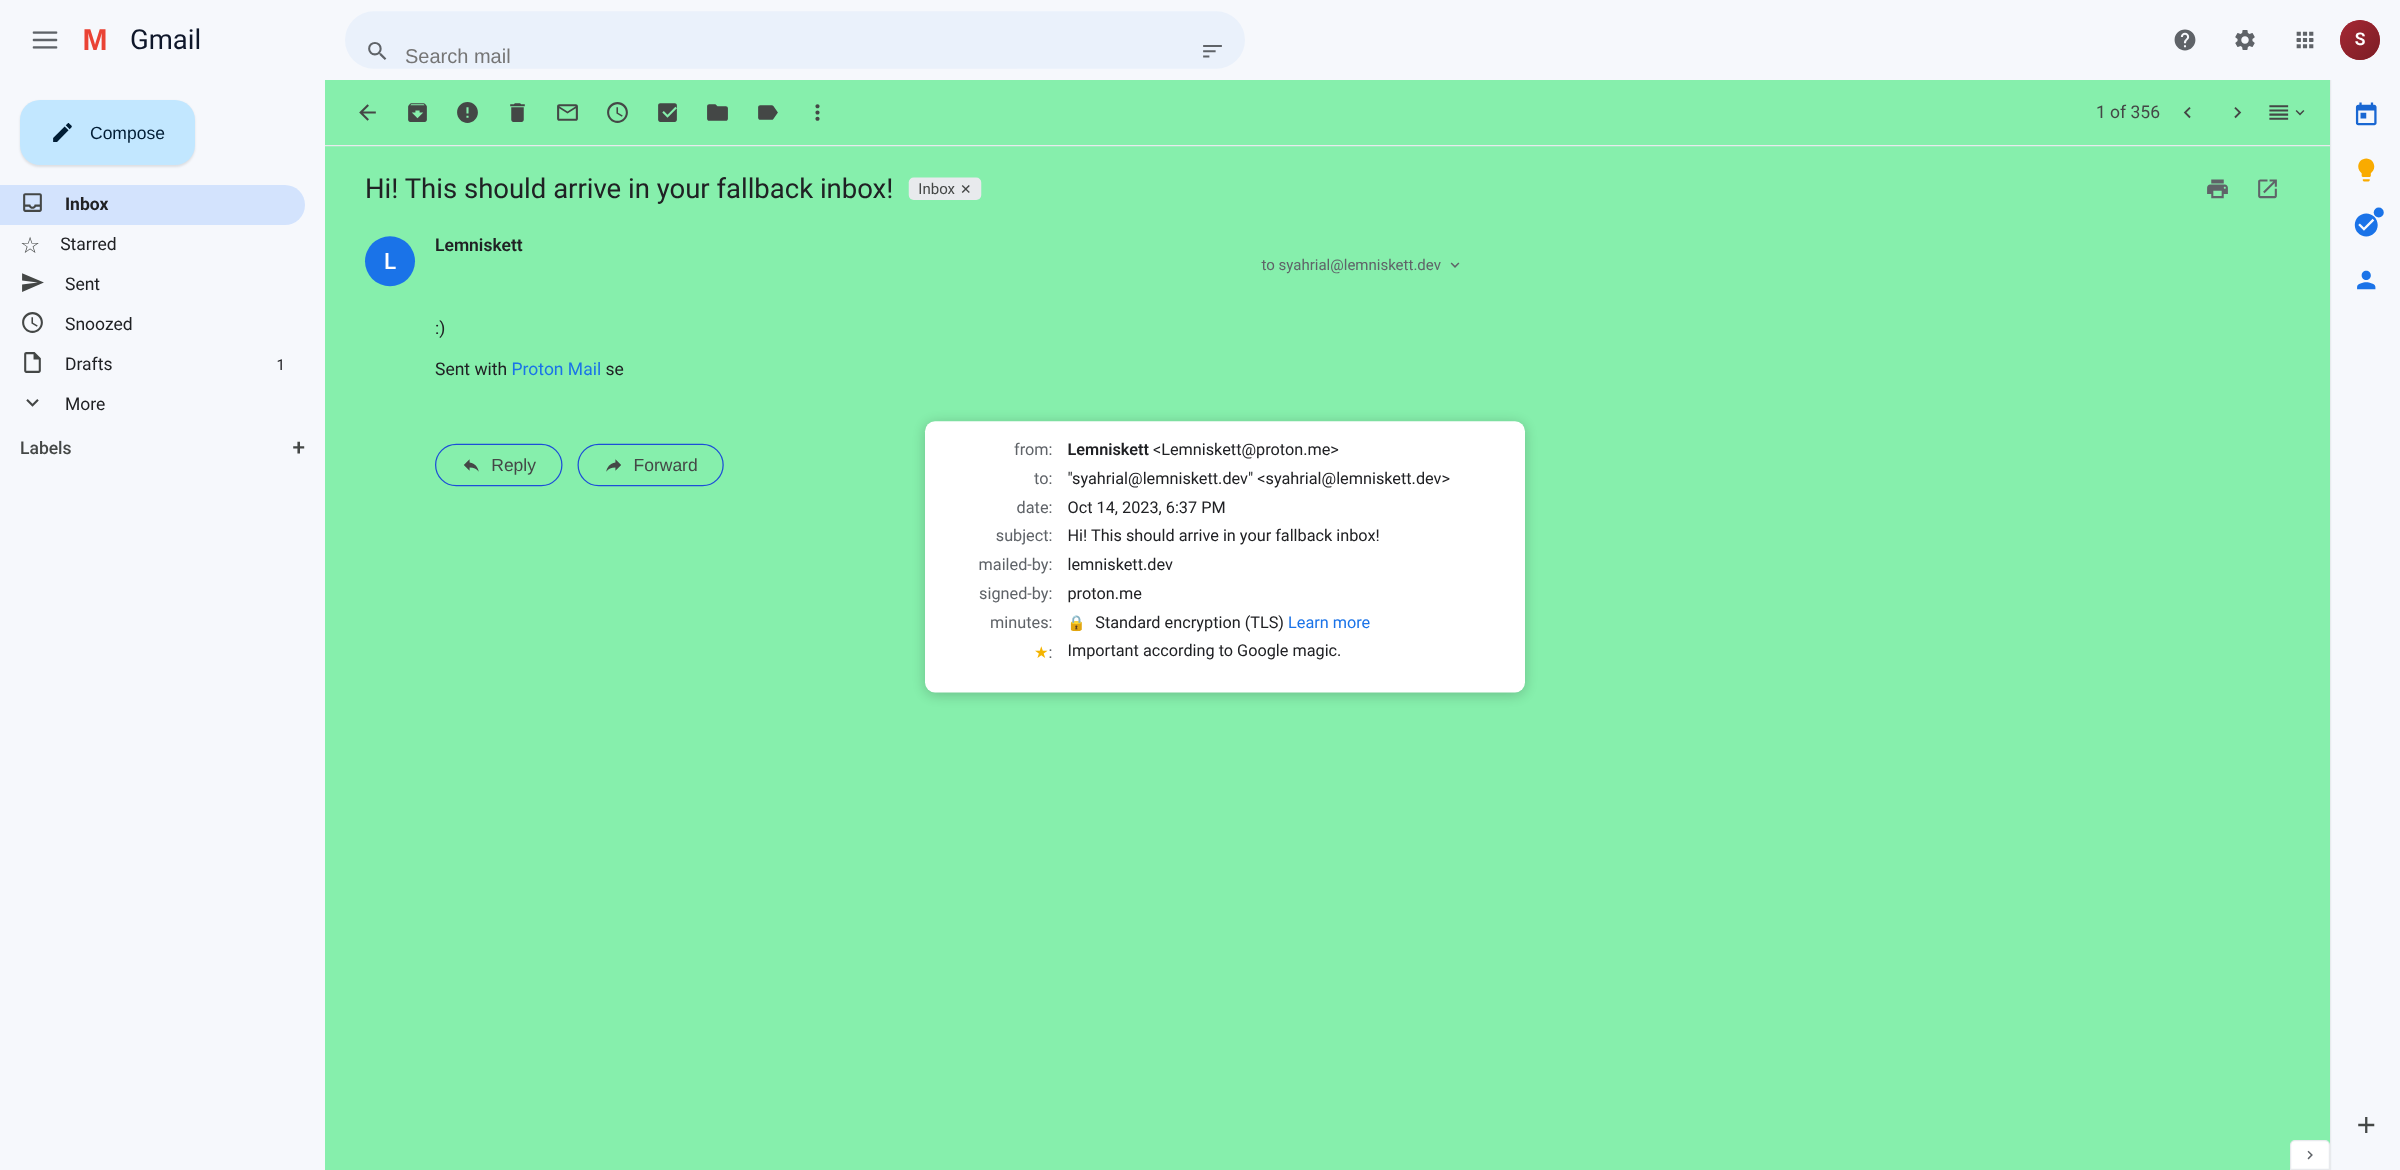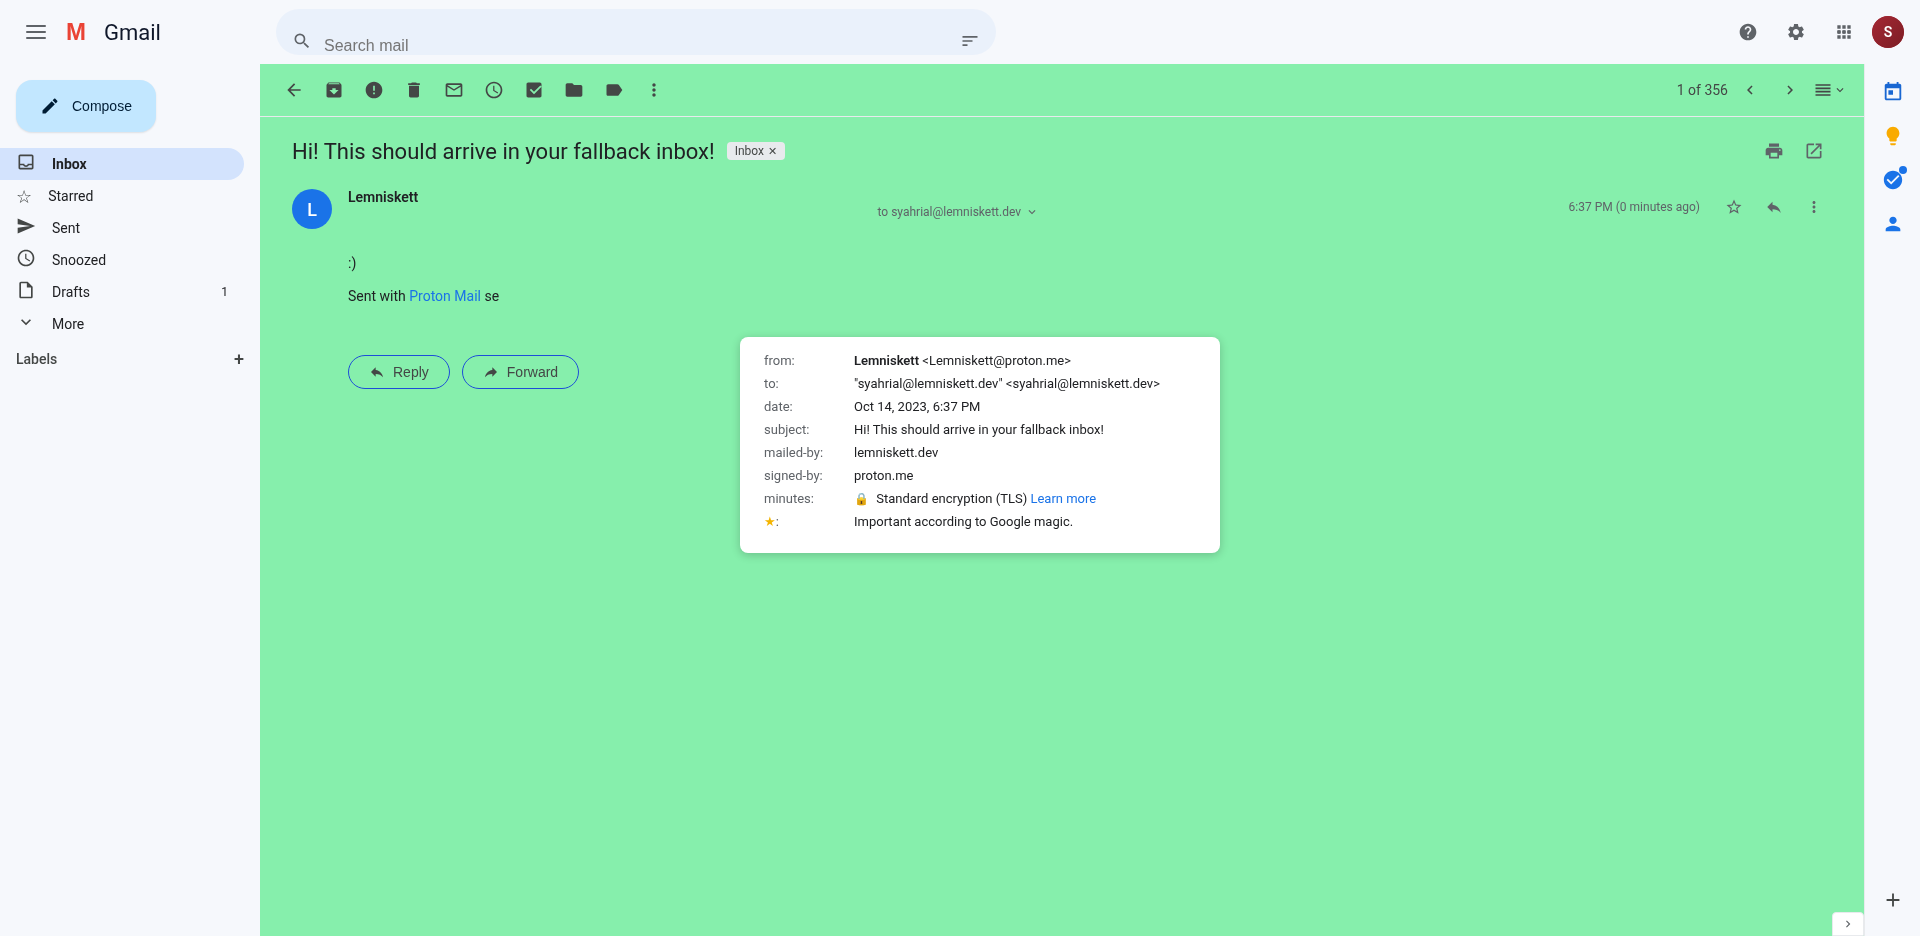--- a/index.html
+++ b/index.html
@@ -113,21 +113,21 @@
 
     
     .email-details-popup {
       position: absolute; top: 220px; left: 480px;
       background: white; border-radius: 8px;
       box-shadow: 0 2px 10px rgba(0,0,0,0.2);
       padding: 16px 24px; min-width: 480px; z-index: 100;
       font-size: 13px;
     }
     .detail-row { display: flex; margin-bottom: 8px; }
-    .detail-label { color: #5f6368; width: 90px; text-align: left; padding-right: 12px; flex-shrink: 0; }
+    .detail-label { color: #5f6368; width: 90px; text-align: right; padding-right: 12px; flex-shrink: 0; }
     .detail-value { color: #202124; }
     .detail-value strong { font-weight: 600; }
     .learn-more { color: #1a73e8; text-decoration: none; }
     .lock-icon { font-size: 12px; margin-right: 4px; }
     .star-icon-yellow { color: #f4b400; }
 
     
     .side-panel {
       width: 56px; flex-shrink: 0; border-left: 1px solid #e8eaed;
       display: flex; flex-direction: column; align-items: center;
@@ -383,40 +383,20 @@
         <div class="sender-avatar">L</div>
         <div class="sender-info">
           <div class="sender-name">Lemniskett</div>
           <div class="sender-to">
             <span>to syahrial@lemniskett.dev</span>
             <svg width="14" height="14" viewBox="0 0 24 24" fill="#5f6368">
               <path d="M16.59 8.59L12 13.17 7.41 8.59 6 10l6 6 6-6z"></path>
             </svg>
           </div>
         </div>
-        <div class="email-time">
-          <span>6:37 PM (0 minutes ago)</span>
-          <div class="email-action-icons">
-            <button class="toolbar-btn">
-              <svg width="18" height="18" viewBox="0 0 24 24" fill="#5f6368">
-                <path d="M22 9.24l-7.19-.62L12 2 9.19 8.63 2 9.24l5.46 4.73L5.82 21 12 17.27 18.18 21l-1.63-7.03L22 9.24zM12 15.4l-3.76 2.27 1-4.28-3.32-2.88 4.38-.38L12 6.1l1.71 4.04 4.38.38-3.32 2.88 1 4.28L12 15.4z"></path>
-              </svg>
-            </button>
-            <button class="toolbar-btn">
-              <svg width="18" height="18" viewBox="0 0 24 24" fill="#5f6368">
-                <path d="M10 9V5l-7 7 7 7v-4.1c5 0 8.5 1.6 11 5.1-1-5-4-10-11-11z"></path>
-              </svg>
-            </button>
-            <button class="toolbar-btn">
-              <svg width="18" height="18" viewBox="0 0 24 24" fill="#5f6368">
-                <path d="M12 8c1.1 0 2-.9 2-2s-.9-2-2-2-2 .9-2 2 .9 2 2 2zm0 2c-1.1 0-2 .9-2 2s.9 2 2 2 2-.9 2-2-.9-2-2-2zm0 6c-1.1 0-2 .9-2 2s.9 2 2 2 2-.9 2-2-.9-2-2-2z"></path>
-              </svg>
-            </button>
-          </div>
-        </div>
       </div>
 
       <div class="email-body">
         <p style="margin-bottom:12px;">:)</p>
         <p>
           <span>Sent with</span>
           <a href="#" class="proton-link">Proton Mail</a>
           <span>se</span>
         </p>
       </div>

